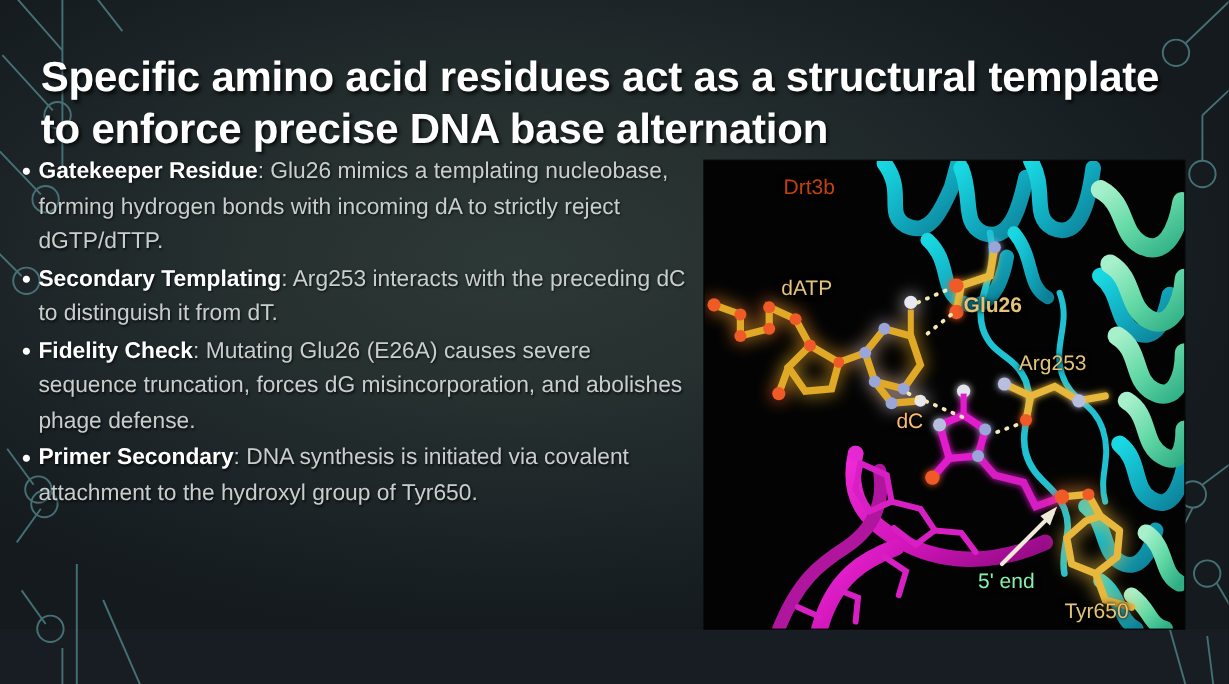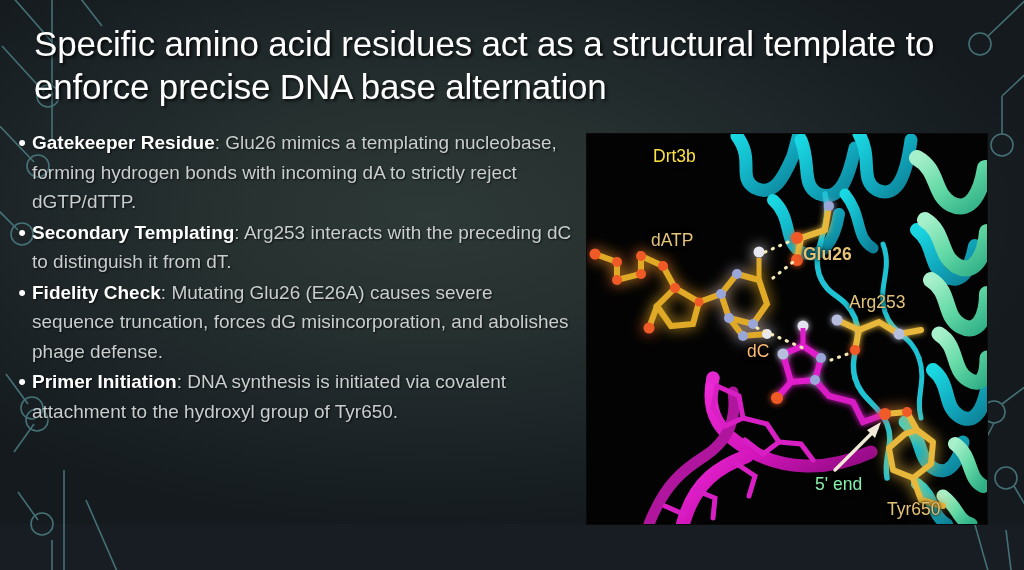--- a/index.html
+++ b/index.html
@@ -31,26 +31,26 @@
     position: absolute;
     left: 0; top: 0;
     width: 1024px;
     height: 570px;
     pointer-events: none;
   }
   
   #title {
     position: absolute;
     left: 34px;
-    top: 0;
+    top: 21px;
     width: 950px;
     color: #ffffff;
     font-size: 35px;
     line-height: 1.22;
-    font-weight: normal;
+    font-weight: bold;
     letter-spacing: -0.2px;
     text-shadow: 2px 2px 3px rgba(0,0,0,0.75);
   }
   
   #bullets {
     position: absolute;
     left: 12px;
     top: 128px;
     width: 560px;
   }
@@ -91,21 +91,21 @@
     box-shadow: 0 0 0 1px #0a0a0a;
   }
   #figure svg { display:block; }
   .fig-label {
     position: absolute;
     font-size: 17.5px;
     white-space: nowrap;
     text-shadow: 0 0 6px rgba(0,0,0,0.95), 0 0 2px rgba(0,0,0,1);
     pointer-events: none;
   }
-  .lbl-cyan  { color: #fde047; }
+  .lbl-cyan  { color: #c2410c; }
   .lbl-gold  { color: #e4c379; }
   .lbl-pink  { color: #fdba74; }
   .lbl-white { color: #86efac; }
 </style>
 </head>
 <body>
 
 <div id="slide">
 
   <div id="bottom-band"></div>
@@ -162,21 +162,21 @@
       <div class="bullet-text"><span class="lead">Secondary Templating</span><span>: </span><span>Arg253 interacts with the preceding dC to distinguish it from dT.</span></div>
     </div>
 
     <div class="bullet-row">
       <div class="bullet-dot">•</div>
       <div class="bullet-text"><span class="lead">Fidelity Check</span><span>: </span><span>Mutating Glu26 (E26A) causes severe sequence truncation, forces dG misincorporation, and abolishes phage defense.</span></div>
     </div>
 
     <div class="bullet-row">
       <div class="bullet-dot">•</div>
-      <div class="bullet-text"><span class="lead">Primer Initiation</span><span>: </span><span>DNA synthesis is initiated via covalent attachment to the hydroxyl group of Tyr650.</span></div>
+      <div class="bullet-text"><span class="lead">Primer Secondary</span><span>: </span><span>DNA synthesis is initiated via covalent attachment to the hydroxyl group of Tyr650.</span></div>
     </div>
 
   </div>
 
   <div id="figure">
 
     <svg width="400" height="390" viewBox="0 0 400 390">
       <defs>
         <linearGradient id="ribbonCyan" x1="0" y1="0" x2="1" y2="1">
           <stop offset="0%" stop-color="#19d8e2"></stop>

